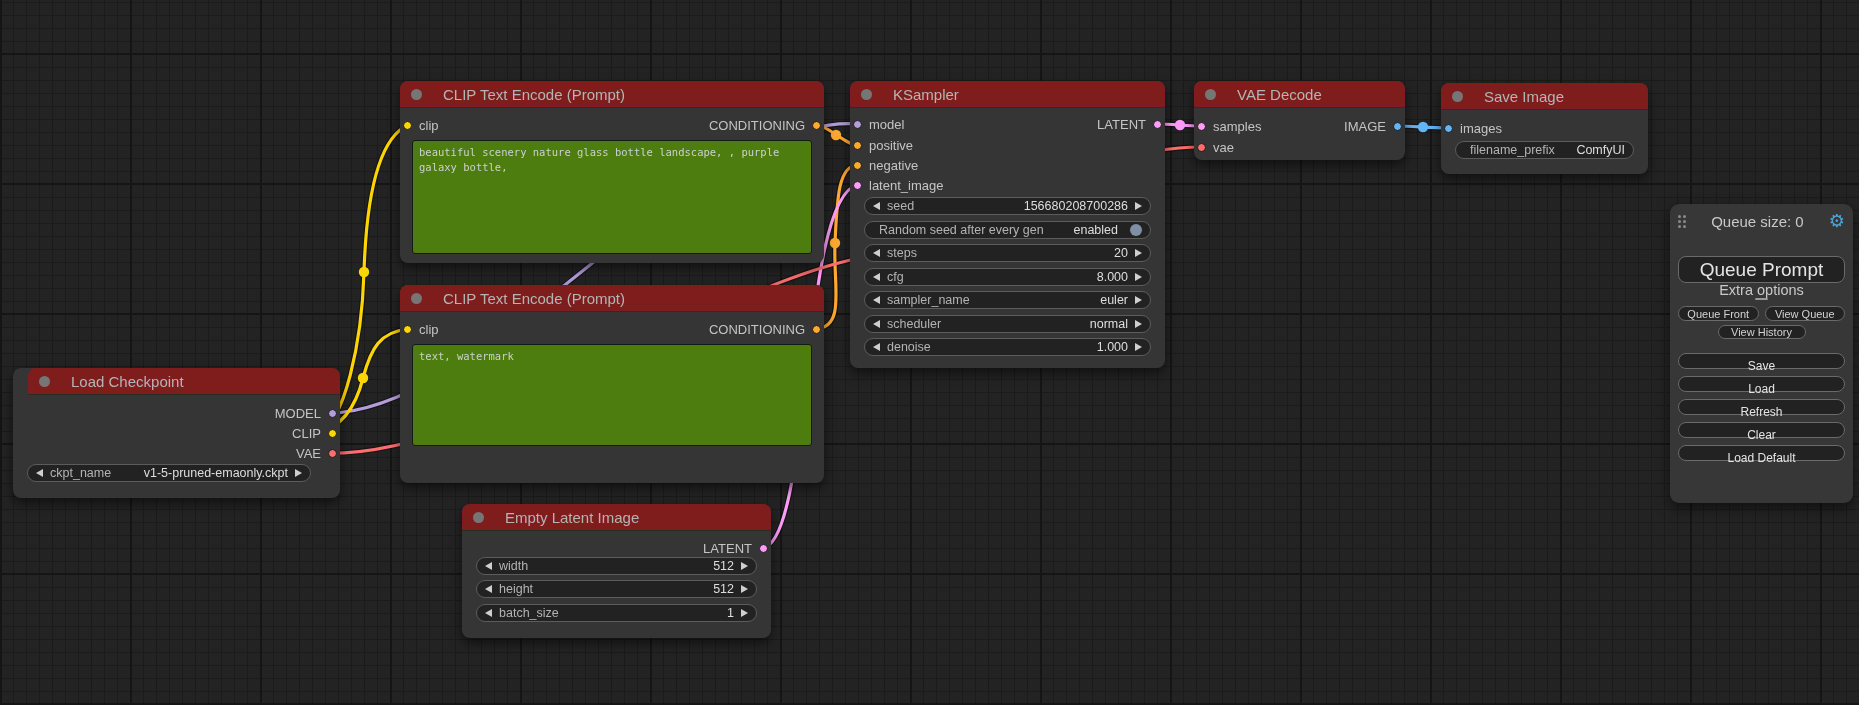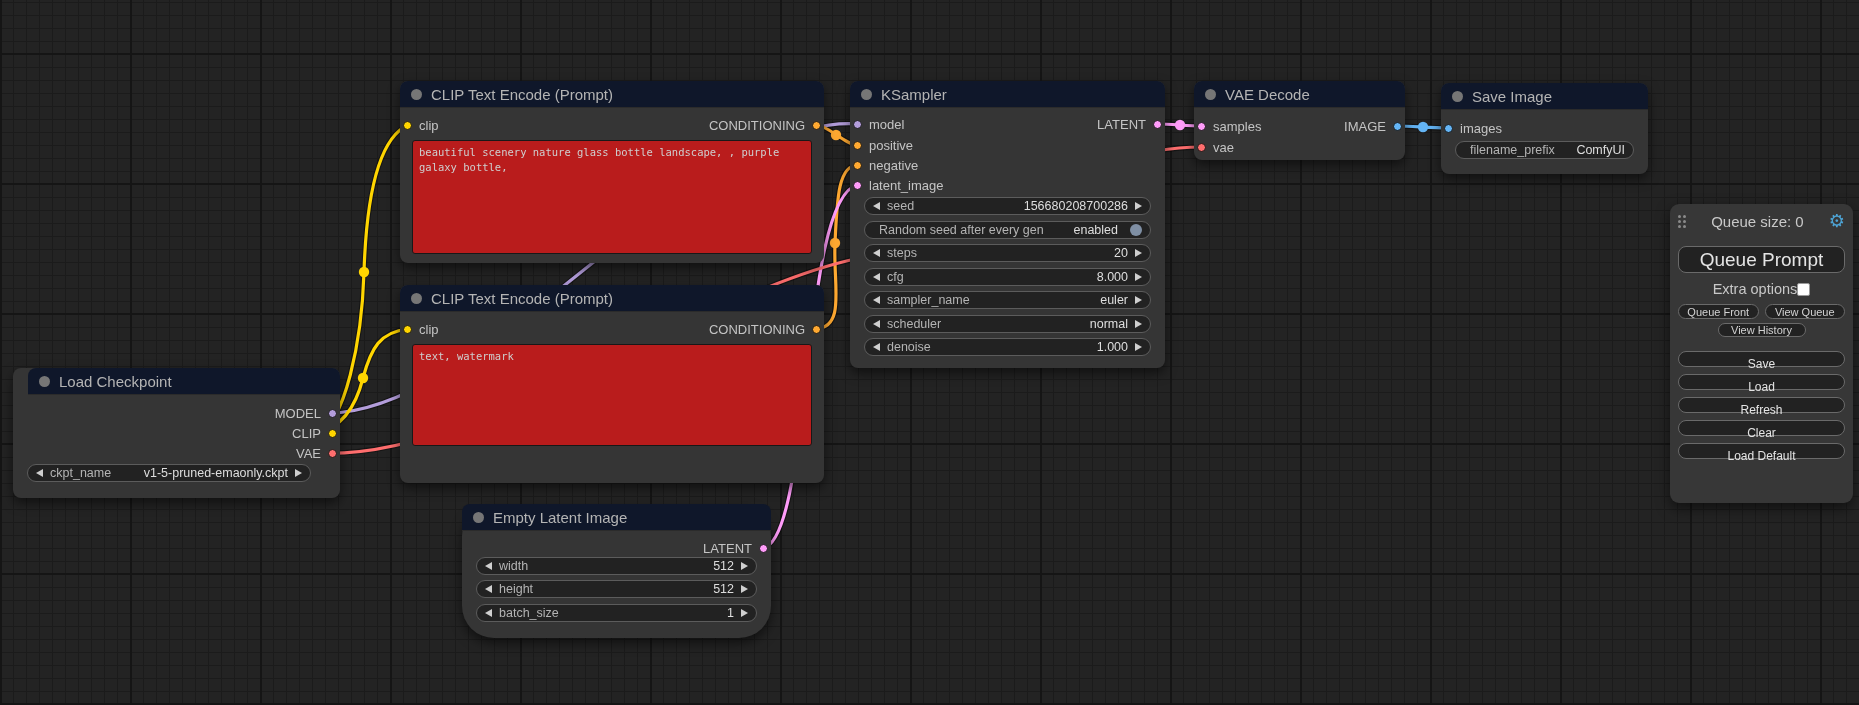--- a/index.html
+++ b/index.html
@@ -14,22 +14,22 @@
       repeating-linear-gradient(0deg,#1b1b1b 0 1px,transparent 1px 13px);
   }
   #wires{position:absolute;left:0;top:0;z-index:1;}
   .wire-shadow{fill:none;stroke:#000;stroke-opacity:.38;stroke-width:5.5;}
   .wire{fill:none;stroke-width:3.2;stroke-linecap:round;}
   .node{
     position:absolute;z-index:2;background:#353535;border-radius:8px;
     box-shadow:0 5px 12px rgba(0,0,0,.55);color:#c8c8c8;
   }
   .ntitle{
-    height:26px;display:flex;align-items:center;gap:9px;padding:0 11px;
-    background:#0f172a;border-radius:8px 8px 0 0;
+    height:26px;display:flex;align-items:center;gap:21px;padding:0 11px;
+    background:#7f1d1d;border-radius:8px 8px 0 0;
     border-bottom:1px solid #2b2b2b;
     color:#b4b4b4;font-size:15px;white-space:nowrap;
   }
   .ndot{width:11px;height:11px;border-radius:50%;background:#767676;flex:0 0 auto;}
   .slot{position:absolute;height:16px;display:flex;align-items:center;gap:7px;font-size:13px;color:#c4c4c4;white-space:nowrap;}
   .slot.in{left:3px;}
   .slot.out{right:3px;}
   .sdot{width:9px;height:9px;border-radius:50%;border:1px solid #181818;box-sizing:border-box;flex:0 0 auto;}
   .c-model{background:#B39DDB;}
   .c-clip{background:#FFD500;}
@@ -42,41 +42,41 @@
     background:#222;border:1px solid #5c5c5c;border-radius:9px;
     display:flex;align-items:center;padding:0 8px;gap:7px;
     font-size:12.5px;color:#b4b4b4;white-space:nowrap;
   }
   .widget .wvalue{margin-left:auto;color:#dedede;}
   .arr{width:0;height:0;flex:0 0 auto;}
   .arr.l{border-top:4px solid transparent;border-bottom:4px solid transparent;border-right:7px solid #cfcfcf;}
   .arr.r{border-top:4px solid transparent;border-bottom:4px solid transparent;border-left:7px solid #cfcfcf;}
   .toggle-dot{width:12px;height:12px;border-radius:50%;background:#7F8FA4;flex:0 0 auto;margin-left:5px;}
   .prompt-box{
-    position:absolute;box-sizing:border-box;background:#b91c1c;border:1px solid #181818;border-radius:3px;
+    position:absolute;box-sizing:border-box;background:#4d7c0f;border:1px solid #181818;border-radius:3px;
     font-family:"DejaVu Sans Mono",monospace;font-size:10.5px;line-height:1.45;color:#cfcfcf;
     padding:4px 6px;overflow:hidden;white-space:pre-wrap;word-break:break-word;
   }
   
   #menu{
     position:absolute;z-index:3;left:1670px;top:204px;width:183px;height:299px;
     background:#373737;border-radius:9px;box-shadow:0 5px 14px rgba(0,0,0,.55);
     box-sizing:border-box;padding:6px 8px 0 8px;color:#c8c8c8;
   }
   #menu .toprow{height:22px;display:flex;align-items:center;}
   #menu .qsize{flex:1;text-align:center;font-size:15px;color:#c8c8c8;}
   .gear{color:#4DA3D4;font-size:18px;line-height:1;cursor:pointer;}
   .handle-dots{display:inline-grid;grid-template-columns:3px 3px;grid-auto-rows:3px;gap:2px;cursor:grab;}
   .handle-dots i{background:#8a8a8a;border-radius:50%;width:3px;height:3px;}
   .btn{
     display:block;box-sizing:border-box;background:#222;border:1.5px solid #6a6a6a;border-radius:8px;
     color:#e4e4e4;text-align:center;cursor:pointer;font-family:"Liberation Sans",sans-serif;
   }
-  .btn-queue{width:100%;height:27px;margin-top:14px;font-size:19px;line-height:23px;}
-  .extra-row{margin-top:8px;height:16px;display:flex;align-items:center;justify-content:center;font-size:14.5px;}
+  .btn-queue{width:100%;height:27px;margin-top:24px;font-size:19px;line-height:23px;}
+  .extra-row{margin-top:0;height:16px;display:flex;align-items:center;justify-content:center;font-size:14.5px;flex-direction:column;}
   .chk{width:13px;height:13px;background:#fff;border-radius:2px;border:1px solid #999;box-sizing:border-box;cursor:pointer;}
   .small-row{margin-top:7px;display:flex;gap:6px;}
   .btn-small{flex:1;height:15px;font-size:11px;line-height:12px;border-radius:9px;border-width:1.5px;color:#d2d2d2;}
   .btn-history{width:88px;height:14px;margin:4px auto 0 auto;font-size:11px;line-height:11px;border-radius:9px;color:#d2d2d2;}
   .btn-big{width:100%;height:16px;font-size:12px;line-height:22px;}
   .mt14{margin-top:14px;} .mt7{margin-top:7px;}
 </style>
 </head>
 <body>
 
@@ -265,21 +265,21 @@
     <div class="slot in" style="top:58px">
       <span class="sdot c-vae"></span>
         <span>vae</span>
     </div>
     <div class="slot out" style="top:37px">
       <span>IMAGE</span>
         <span class="sdot c-image"></span>
     </div>
   </div>
 
-  <div class="node" style="left:462px;top:504px;width:309px;height:134px;border-radius:32px;">
+  <div class="node" style="left:462px;top:504px;width:309px;height:134px;">
     <div class="ntitle">
       <span class="ndot"></span>
       <span>Empty Latent Image</span>
     </div>
     <div class="slot out" style="top:36px">
       <span>LATENT</span>
         <span class="sdot c-latent"></span>
     </div>
     <div class="widget" style="left:14px;top:53px;width:281px;">
       <span class="arr l"></span>

